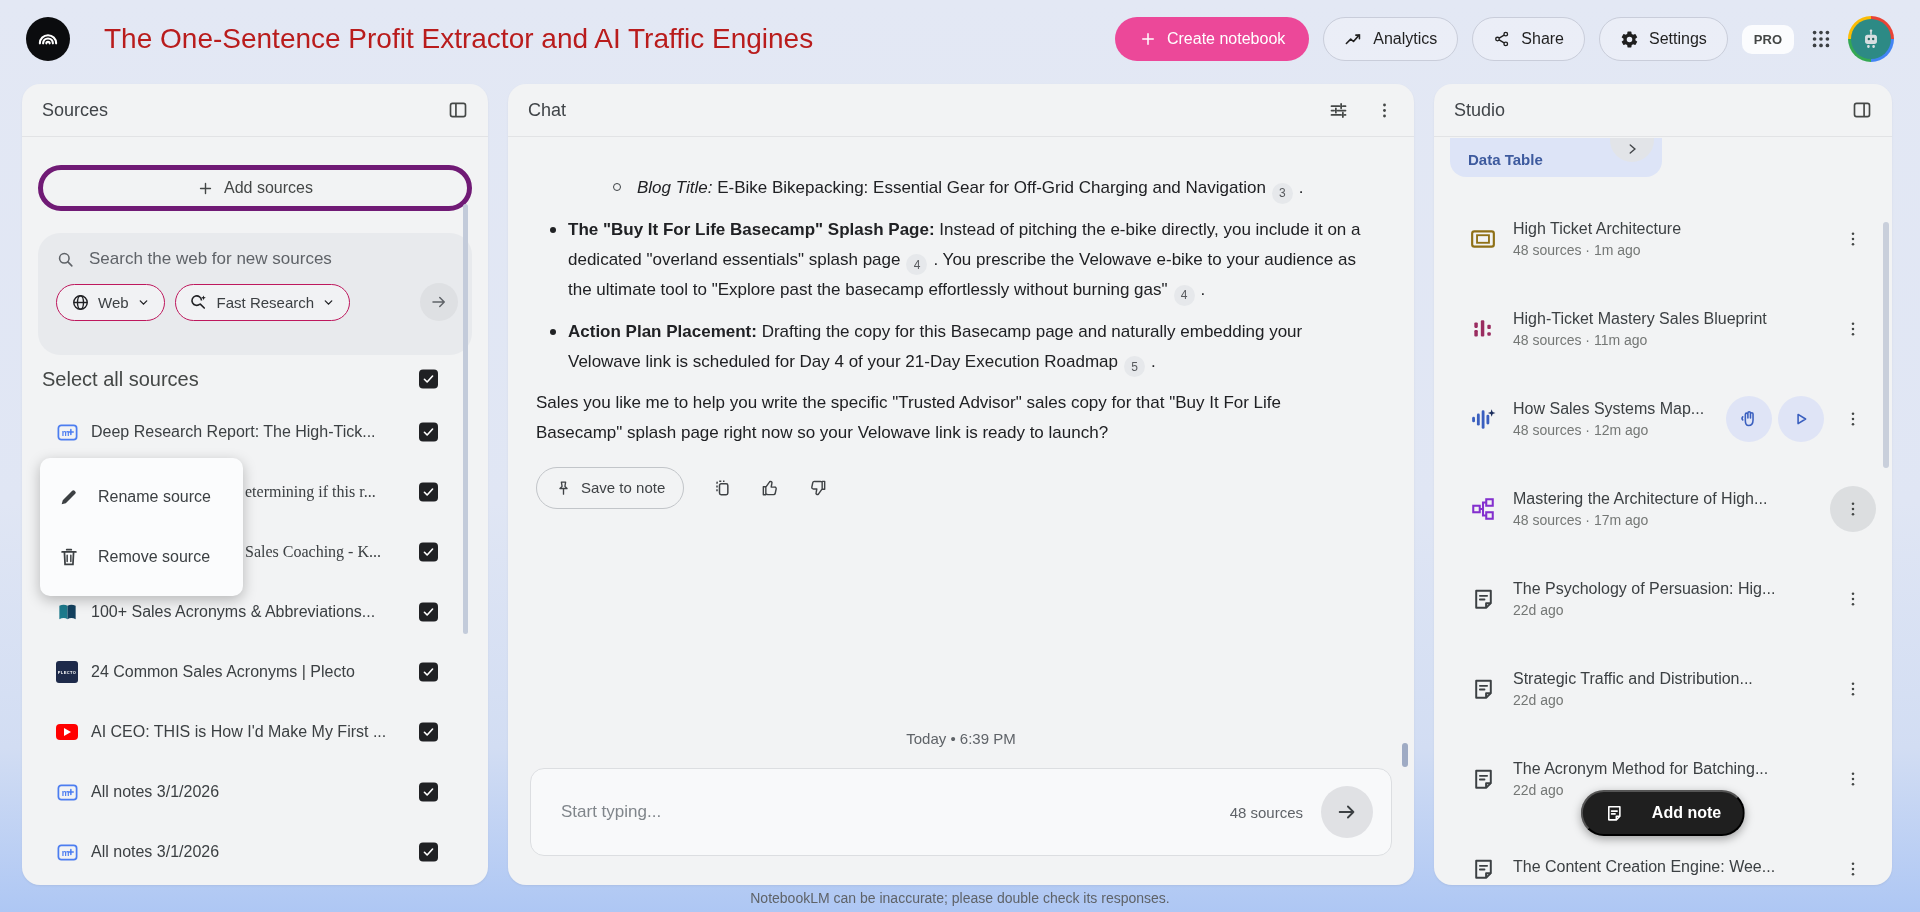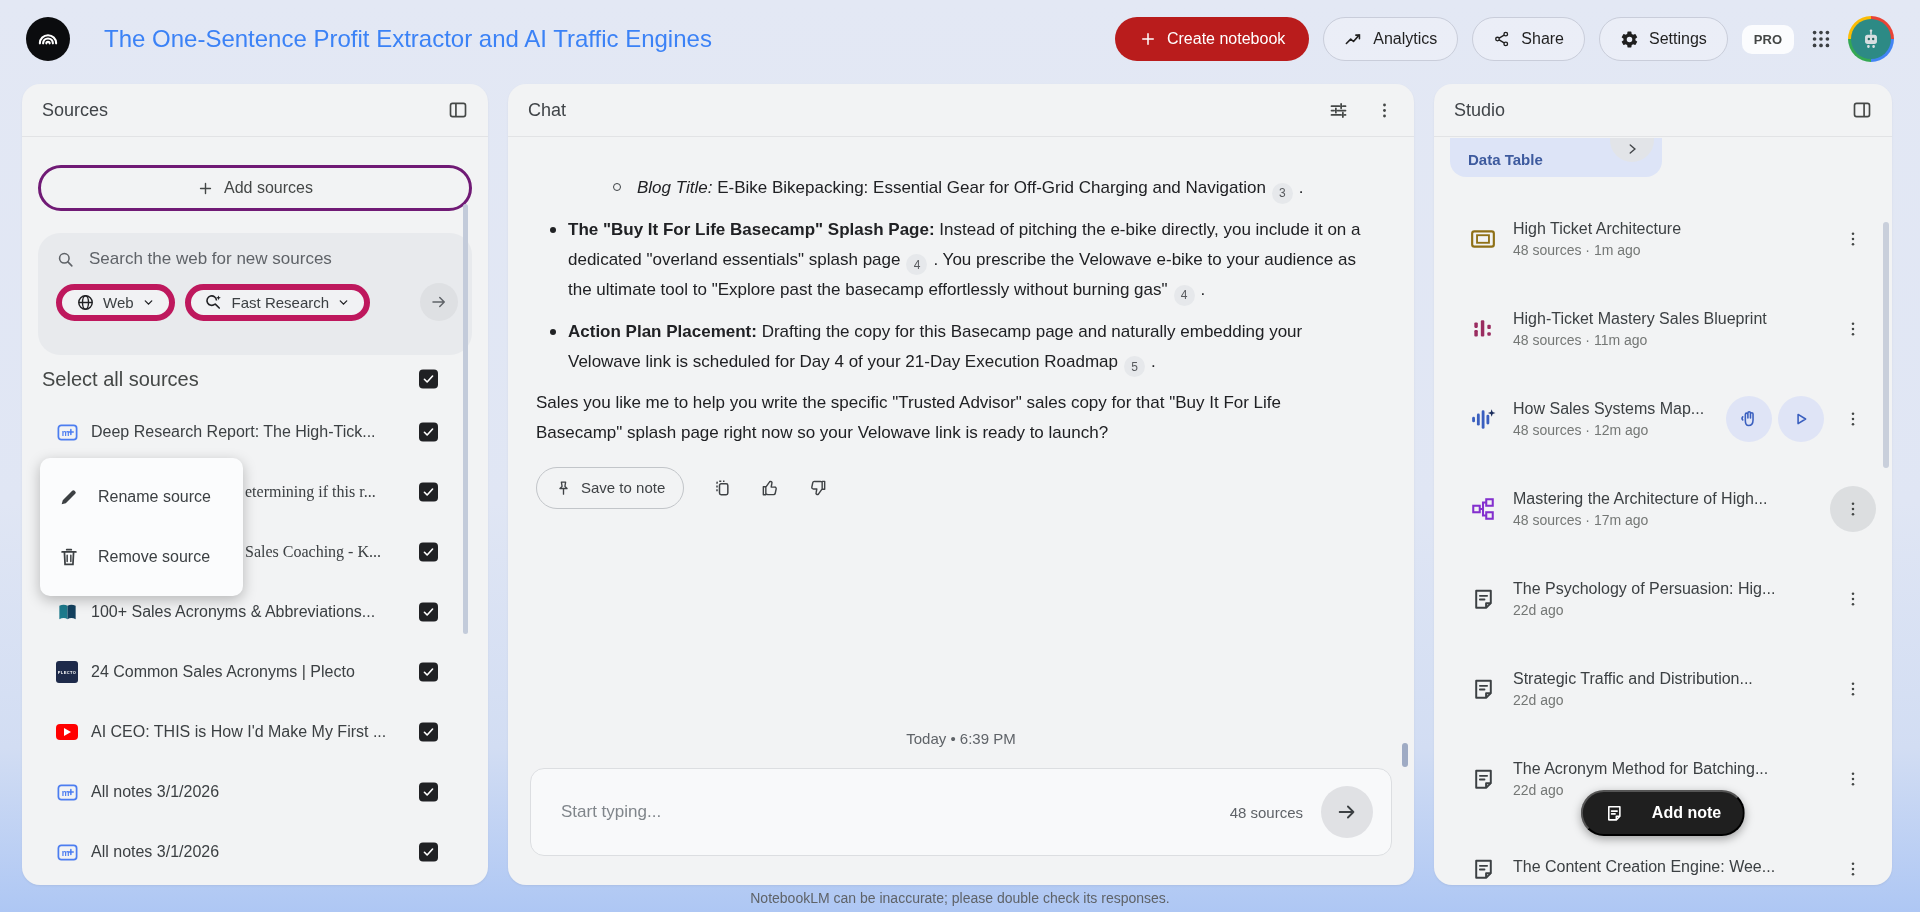--- a/index.html
+++ b/index.html
@@ -6,58 +6,58 @@
   html,body { width:1920px; height:912px; overflow:hidden;
     font-family:"Liberation Sans","DejaVu Sans",sans-serif; }
   body { position:relative;
     background:linear-gradient(180deg,#e3e8f4 0%,#e0e6f4 55%,#d2ddf3 82%,#aec7f4 100%); }
 
   
   .topbar { position:absolute; top:0; left:0; right:0; height:78px;
     display:flex; align-items:center; padding:0 26px; }
   .logo { width:44px; height:44px; border-radius:50%; background:#0b0c0e;
     display:flex; align-items:center; justify-content:center; flex:0 0 auto; }
-  .nb-title { margin-left:34px; font-size:24px; color:#3b82f6; }
+  .nb-title { margin-left:34px; font-size:28px; color:#b91c1c; }
   .tb-right { margin-left:auto; display:flex; align-items:center; gap:14px; }
   .tb-btn { display:inline-flex; align-items:center; gap:10px; height:44px;
     padding:0 20px; border-radius:22px; border:1px solid #c9cdda;
     background:rgba(255,255,255,0.28); font-size:16px; color:#1f1f1f; cursor:pointer; }
-  .tb-btn.dark { background:#b91c1c; color:#fff; border:none; padding:16px 24px; }
+  .tb-btn.dark { background:#ec4899; color:#fff; border:none; padding:16px 24px; }
   .pro-badge { background:#fbfcfe; border-radius:10px; padding:7px 12px;
     font-size:13px; font-weight:bold; color:#444746; }
   .apps-grid { width:26px; height:26px; display:flex; align-items:center; justify-content:center; }
   .avatar { width:46px; height:46px; border-radius:50%; padding:3px;
     background:conic-gradient(#ea4335 0 25%, #4285f4 25% 50%, #34a853 50% 75%, #fbbc04 75% 100%); }
   .avatar .inner { width:100%; height:100%; border-radius:50%; background:#2d8a85;
     display:flex; align-items:center; justify-content:center; }
 
   
   .panel { position:absolute; top:84px; height:801px; background:#f2f3f4;
     border-radius:18px; overflow:hidden; box-shadow:0 1px 2px rgba(60,64,67,.08); }
   #sources { left:22px; width:466px; }
   #chatp   { left:508px; width:906px; }
   #studio  { left:1434px; width:458px; }
   .phead { height:53px; display:flex; align-items:center; justify-content:space-between;
     padding:0 20px; border-bottom:1px solid #e2e3e5; font-size:18px; color:#404448; }
   .phead .hicons { display:flex; align-items:center; gap:26px; }
 
   
   .add-sources { position:absolute; left:16px; right:16px; top:81px; height:46px;
-    border:3px solid #701a75; border-radius:23px; background:transparent;
+    border:5px solid #701a75; border-radius:23px; background:transparent;
     display:flex; align-items:center; justify-content:center; gap:10px;
     font-size:16px; color:#444746; cursor:pointer; }
   .search-card { position:absolute; left:16px; right:16px; top:149px; height:122px;
     background:#e8eaed; border-radius:22px; padding:16px 14px 0 18px; }
   .search-row { display:flex; align-items:center; gap:14px; }
   .search-row input { flex:1; border:none; outline:none; background:transparent;
     font-size:17px; color:#3c4043; font-family:inherit; }
   .search-row input::placeholder { color:#5f6368; }
   .chips-row { display:flex; align-items:center; gap:10px; margin-top:14px; }
   .chip-sm { display:inline-flex; align-items:center; gap:8px; height:37px;
-    padding:0 14px; background:#f1f2f4; border:6px solid #be185d; border-radius:19px;
+    padding:0 14px; background:#f1f2f4; border:1px solid #be185d; border-radius:19px;
     font-size:15px; color:#3c4043; cursor:pointer; }
   .go-btn { margin-left:auto; width:38px; height:38px; border-radius:50%;
     background:#dee0e3; display:flex; align-items:center; justify-content:center; cursor:pointer; }
   .select-all { position:absolute; left:20px; top:281px; right:0; height:28px;
     display:flex; align-items:center; font-size:20px; color:#444746; }
   .src-list { position:absolute; top:318px; left:0; right:0; }
   .src-row { position:relative; height:60px; display:flex; align-items:center;
     padding-left:33px; }
   .src-ico { width:24px; height:24px; display:flex; align-items:center;
     justify-content:center; margin-right:12px; flex:0 0 auto; }

